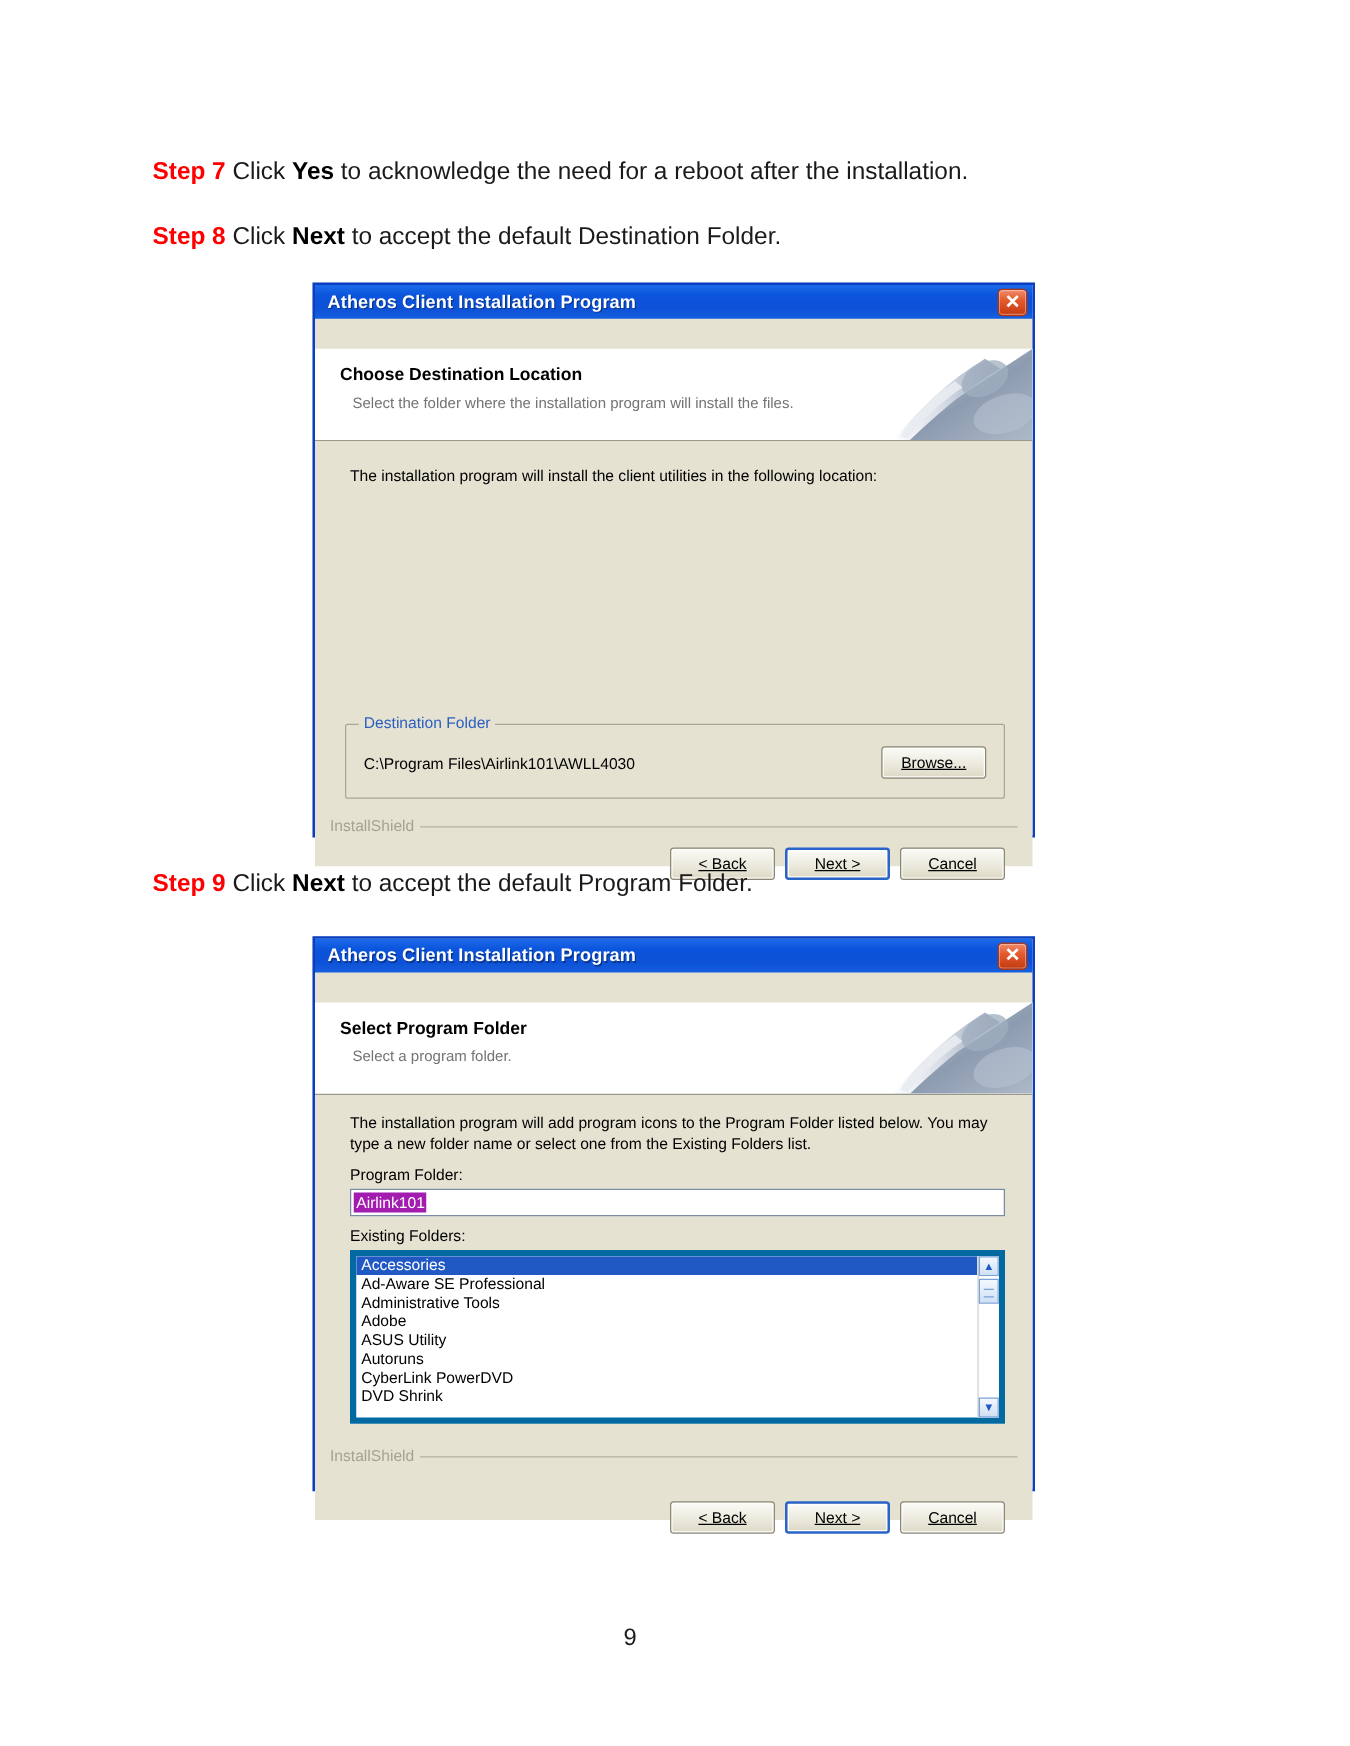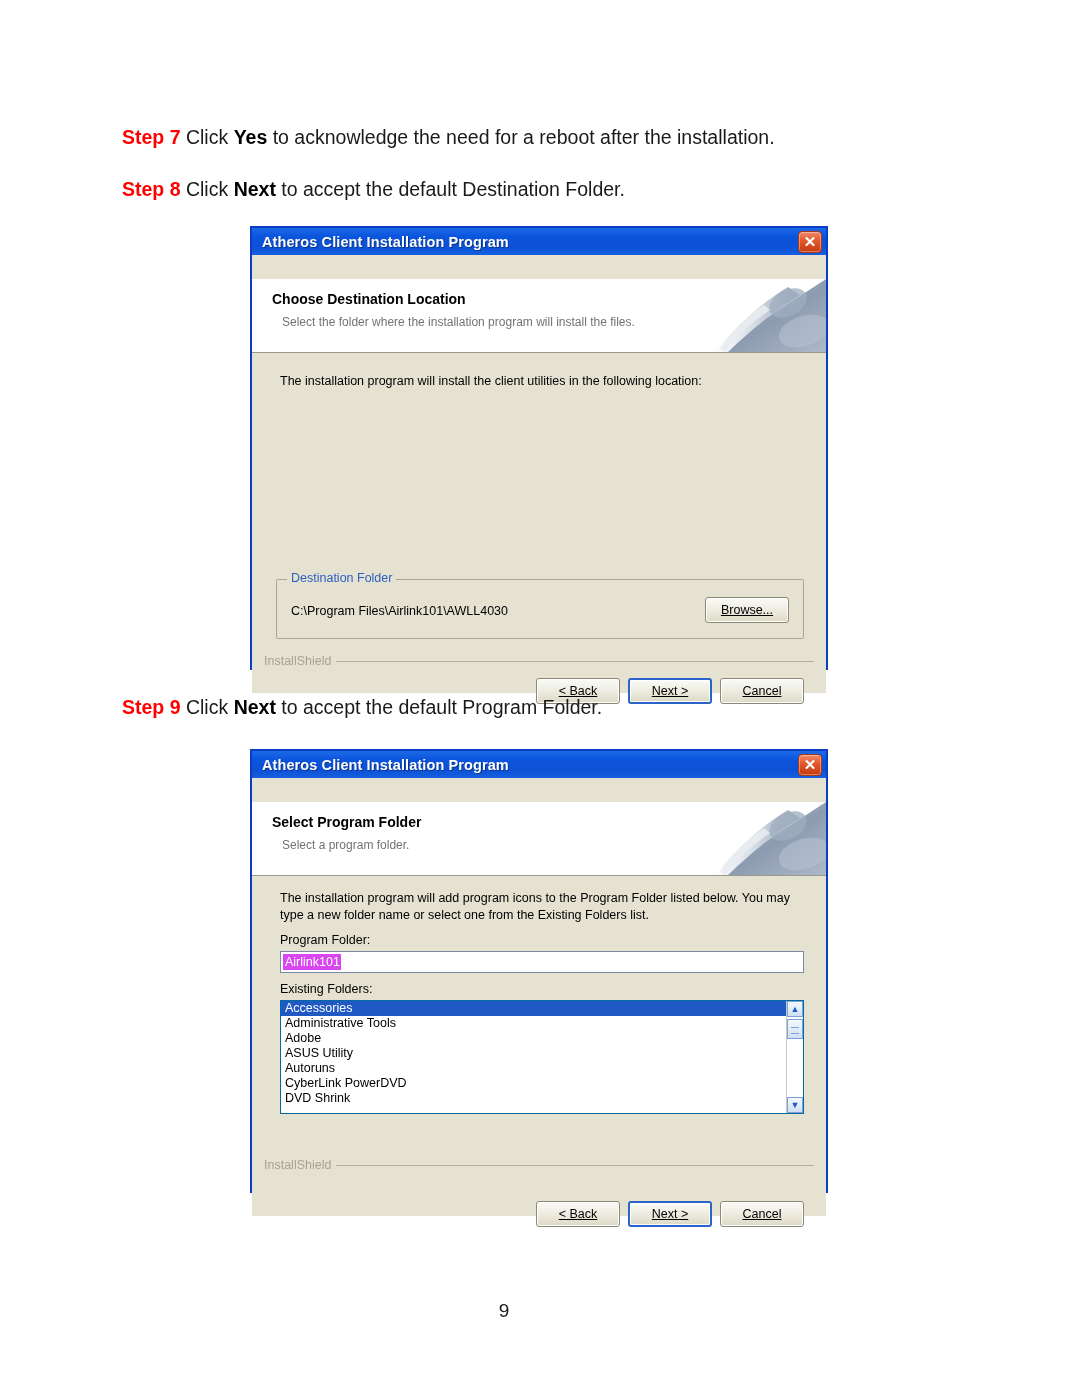--- a/index.html
+++ b/index.html
@@ -235,32 +235,32 @@
     right: 22px;
     height: 22px;
     background: #ffffff;
     border: 1px solid #7a8aa0;
     box-sizing: border-box;
     display: flex;
     align-items: center;
     padding-left: 2px;
   }
   .text-input-value {
-    background: #d946ef;
+    background: #a21caf;
     color: #ffffff;
     font-size: 12.5px;
     padding: 1px 1px 1px 2px;
   }
   .listbox {
     position: absolute;
     left: 28px;
     right: 22px;
-    height: 114px;
+    height: 139px;
     background: #ffffff;
-    border: 1px solid #0369a1;
+    border: 5px solid #0369a1;
     box-sizing: border-box;
     display: flex;
   }
   .listbox-items {
     flex: 1;
     padding: 0;
     margin: 0;
     list-style: none;
     overflow: hidden;
   }
@@ -411,20 +411,21 @@
     <div class="field-label" style="top:57px;">Program Folder:</div>
     <div class="text-input" style="top:75px;">
       <span class="text-input-value">Airlink101</span>
     </div>
 
     <div class="field-label" style="top:106px;">Existing Folders:</div>
 
     <div class="listbox" style="top:124px;">
       <ul class="listbox-items" id="folder-list">
           <li class="selected">Accessories</li>
+          <li>Ad-Aware SE Professional</li>
           <li>Administrative Tools</li>
           <li>Adobe</li>
           <li>ASUS Utility</li>
           <li>Autoruns</li>
           <li>CyberLink PowerDVD</li>
           <li>DVD Shrink</li>
         </ul>
       <div class="scrollbar">
         <div class="sb-arrow">▲</div>
         <div class="sb-track"></div>

